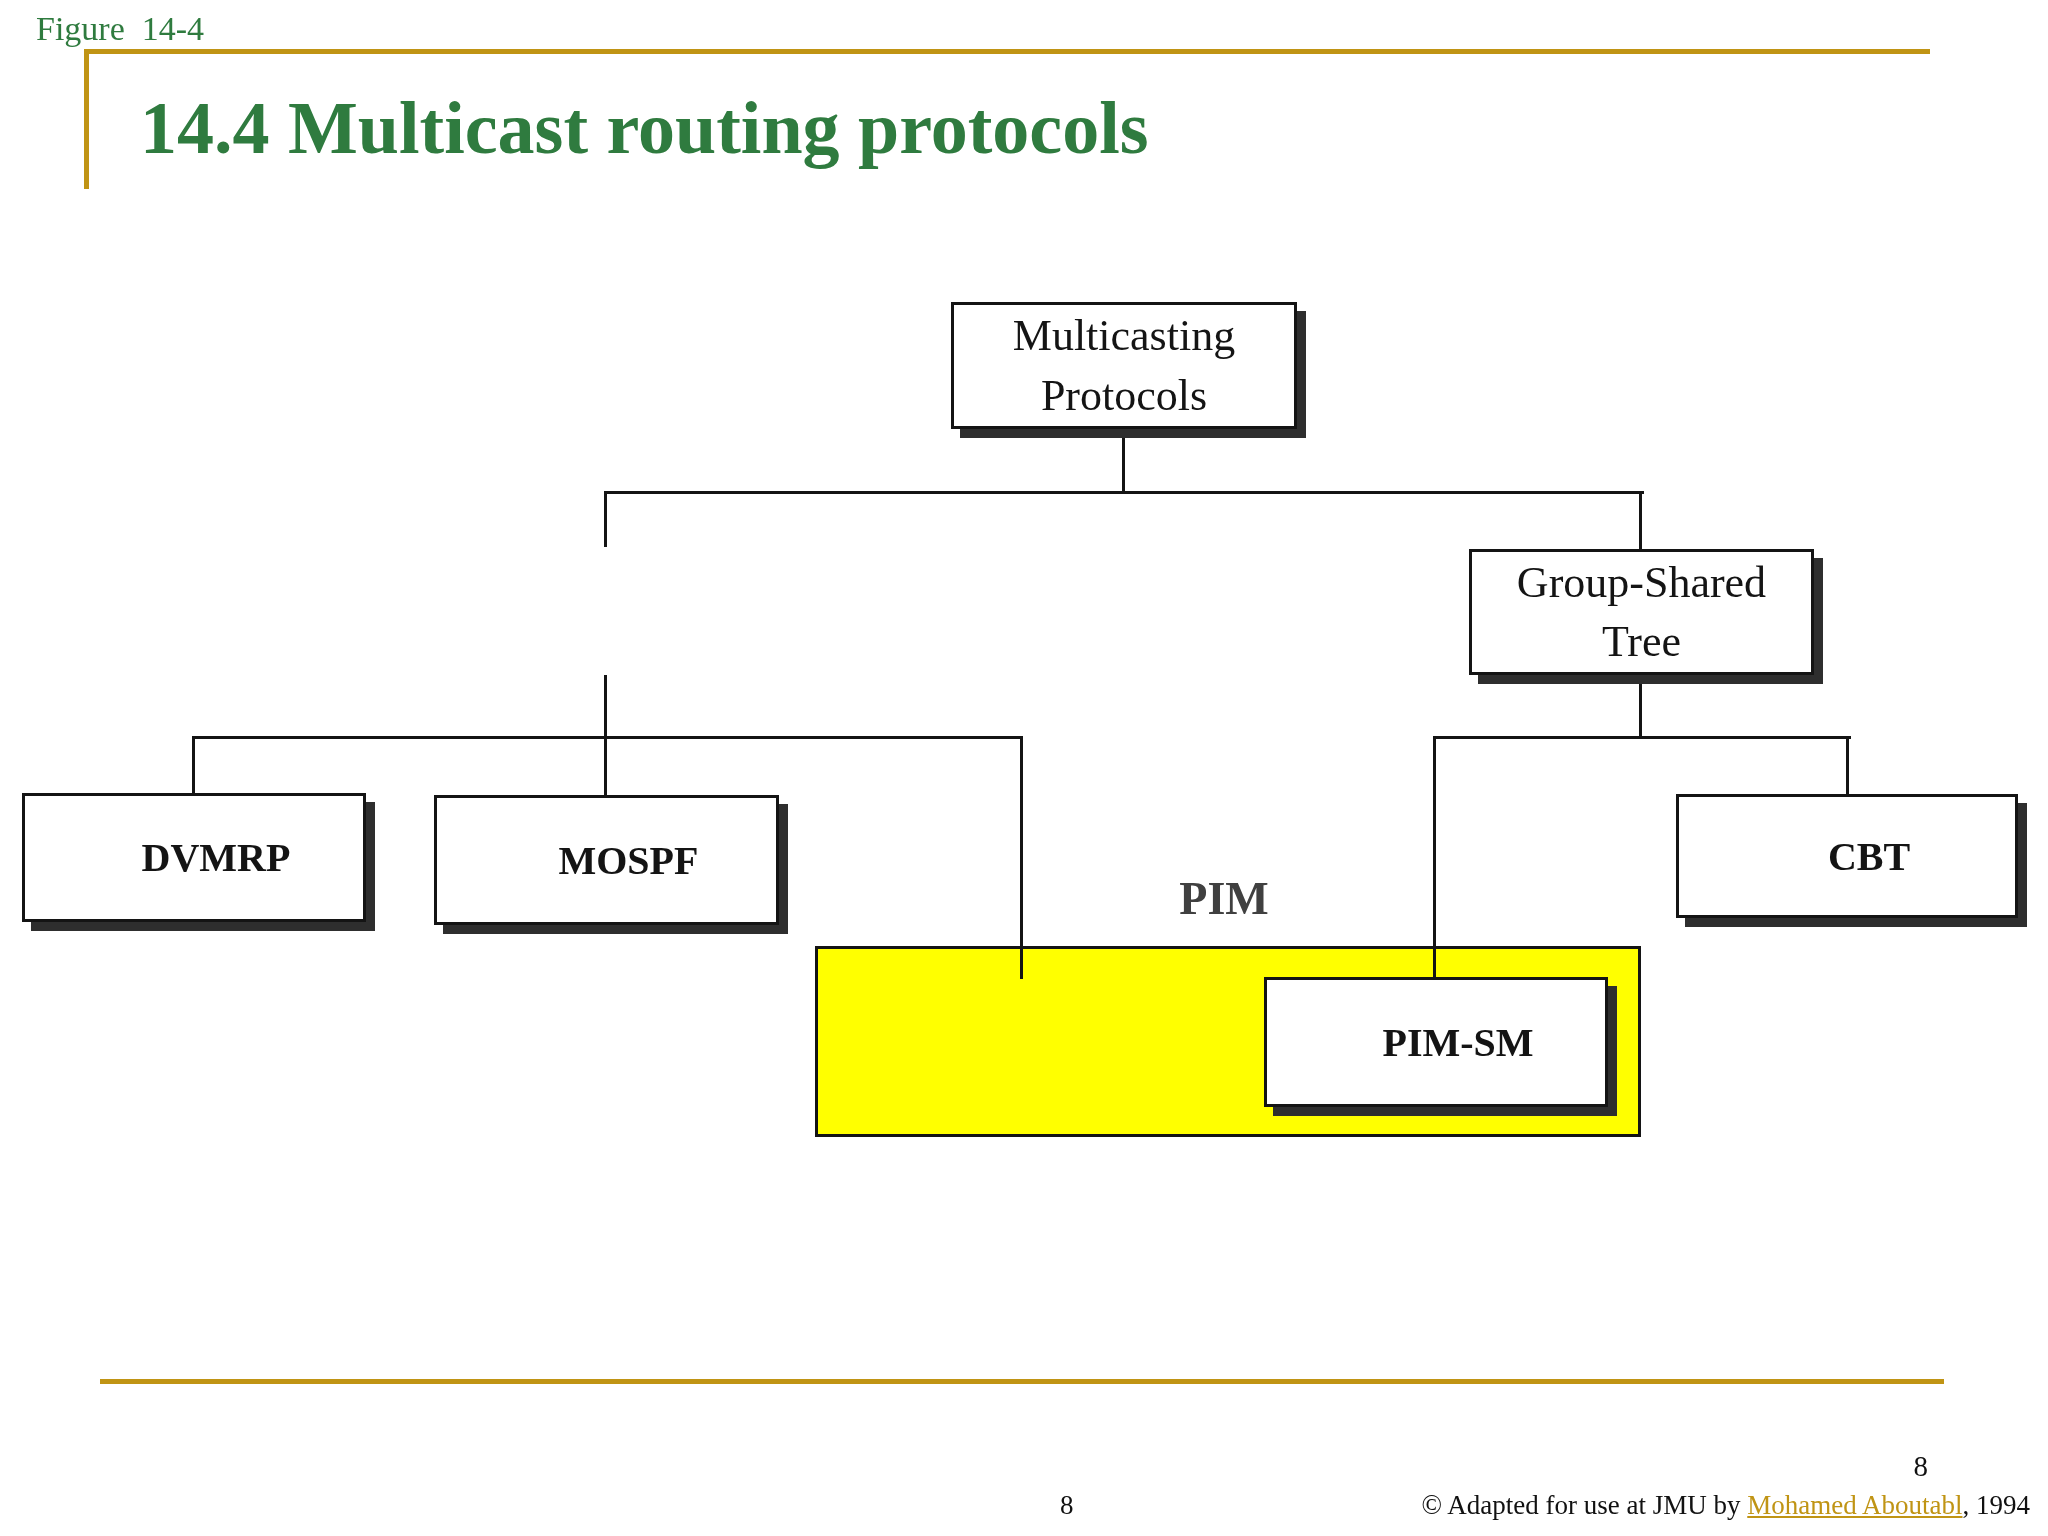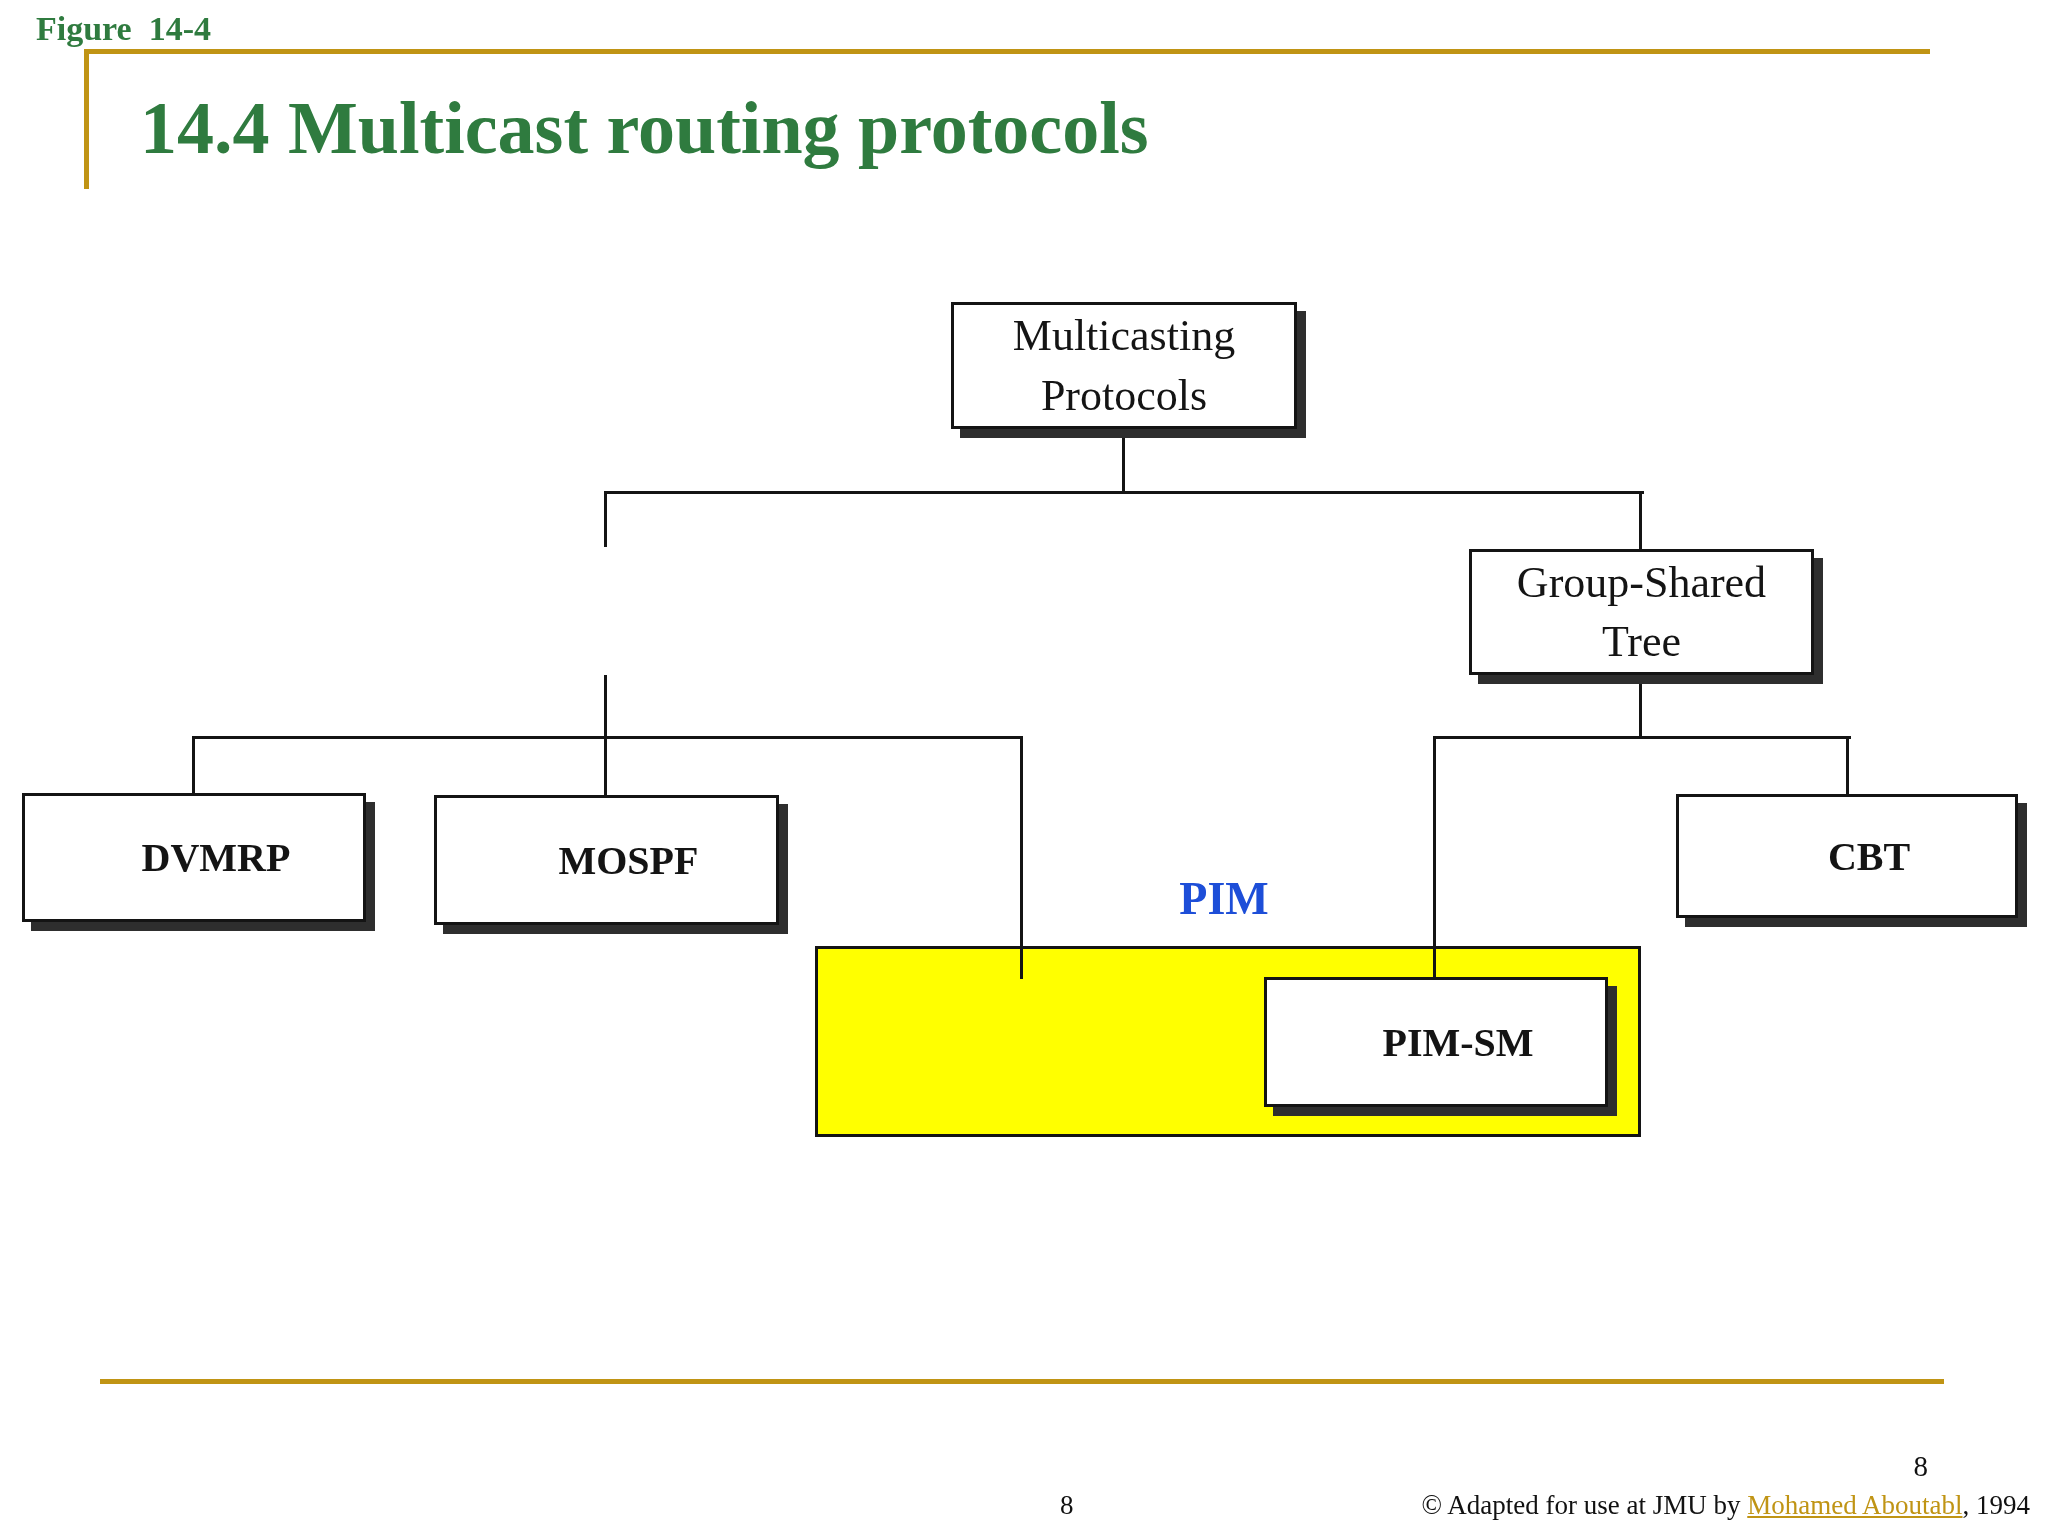--- a/index.html
+++ b/index.html
@@ -14,21 +14,21 @@
 
   
   .gold { position: absolute; background: #C09414; }
   .gold.top-h    { left: 86px;  top: 49px;   width: 1844px; height: 5px; }
   .gold.top-v    { left: 84px;  top: 49px;   width: 5px;    height: 140px; }
   .gold.bottom-h { left: 100px; top: 1379px; width: 1844px; height: 5px; }
 
   
   .figure-label {
     position: absolute; left: 36px; top: 10px;
-    font-size: 34px; font-weight: bold; color: #2F7B3F;
+    font-size: 34px; font-weight: normal; color: #2F7B3F;
     white-space: pre;
   }
   .slide-title {
     position: absolute; left: 140px; top: 86px;
     font-size: 74px; font-weight: bold; color: #2F7B3F;
     white-space: nowrap;
   }
 
   
   .node {
@@ -60,21 +60,21 @@
     left: 815px; top: 946px; width: 826px; height: 191px;
     background: #FFFF00;
     border: 3px solid #141414;
     box-sizing: border-box;
     z-index: 1;
   }
   .pim-label {
     position: absolute;
     left: 1124px; top: 872px; width: 200px;
     text-align: center;
-    font-size: 46px; font-weight: bold; color: #1d4ed8;
+    font-size: 46px; font-weight: bold; color: #404040;
     z-index: 2;
   }
 
   
   .line { position: absolute; background: #141414; z-index: 2; }
   .l-root-v   { left: 1122px; top: 429px; width: 3px;    height: 64px; }
   .l-lvl1-h   { left: 604px;  top: 491px; width: 1040px; height: 3px; }
   .l-sbt-in   { left: 604px;  top: 491px; width: 3px;    height: 56px; }
   .l-gst-in   { left: 1639px; top: 491px; width: 3px;    height: 60px; }
   .l-sbt-out  { left: 604px;  top: 675px; width: 3px;    height: 64px; }

